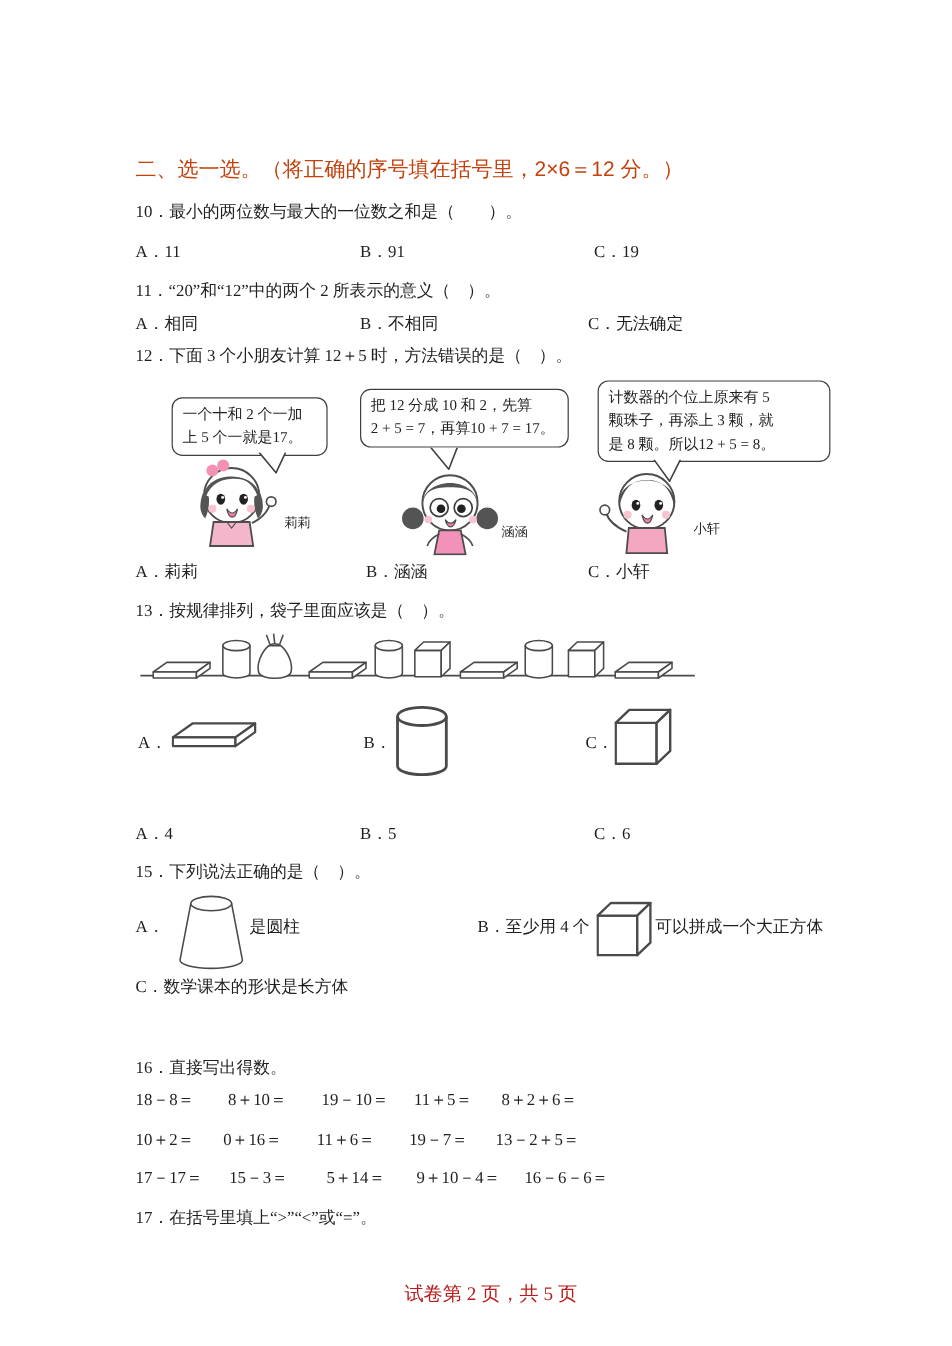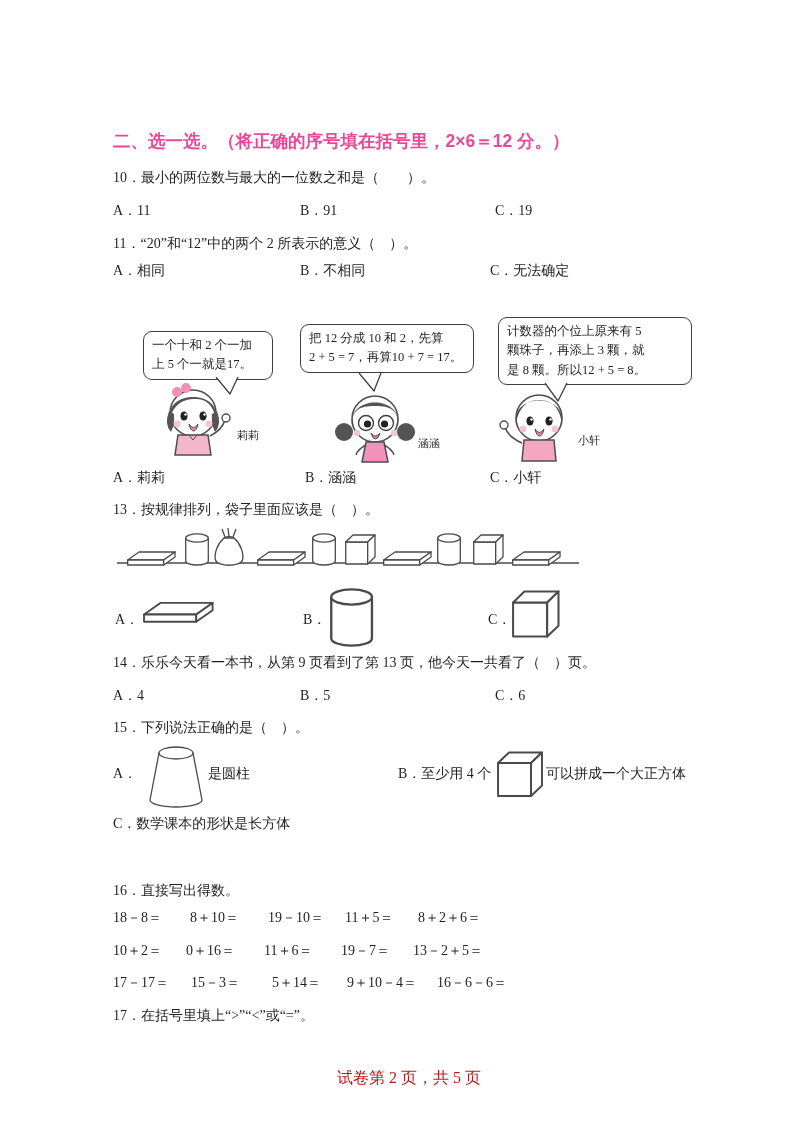--- a/index.html
+++ b/index.html
@@ -1,20 +1,20 @@
 <!DOCTYPE html>
 <html><head>
 <meta charset="utf-8">
 <style>
   html,body{margin:0;padding:0;background:#fff;}
   .page{position:relative;width:793px;height:1122px;background:#ffffff;overflow:hidden;
         font-family:"Liberation Serif",serif;color:#1f1f1f;}
   .t{position:absolute;font-size:14px;white-space:nowrap;line-height:1.2;}
-  .h{position:absolute;font-size:17.5px;font-weight:bold;white-space:nowrap;
-     font-family:"Liberation Sans",sans-serif;color:#ec4899;}
+  .h{position:absolute;font-size:17.5px;font-weight:normal;white-space:nowrap;
+     font-family:"Liberation Sans",sans-serif;color:#c2410c;}
   .bubble{position:absolute;border:1.3px solid #3f3f3f;border-radius:9px;background:#fff;
           font-size:12.5px;line-height:1.55;padding:4px 8px;white-space:pre-line;z-index:2;}
   .tail{position:absolute;z-index:3;}
   .kid{position:absolute;z-index:1;}
   .name{position:absolute;font-size:11px;white-space:nowrap;}
   .shape-svg{position:absolute;}
   .watermark{position:absolute;font-size:19px;color:#8b8b8b;
              font-family:"Liberation Sans",sans-serif;white-space:nowrap;z-index:1;}
   .pagefoot{position:absolute;font-size:16px;color:#b91c1c;white-space:nowrap;z-index:2;}
 </style>
@@ -52,20 +52,21 @@
   <div class="t" style="left:113px;top:170px">10．最小的两位数与最大的一位数之和是（　　）。</div>
   <div class="t" style="left:113px;top:203px">A．11</div>
   <div class="t" style="left:300px;top:203px">B．91</div>
   <div class="t" style="left:495px;top:203px">C．19</div>
 
   <div class="t" style="left:113px;top:236px">11．“20”和“12”中的两个 2 所表示的意义（　）。</div>
   <div class="t" style="left:113px;top:263px">A．相同</div>
   <div class="t" style="left:300px;top:263px">B．不相同</div>
   <div class="t" style="left:490px;top:263px">C．无法确定</div>
 
+  <div class="t" style="left:113px;top:290px">12．下面 3 个小朋友计算 12＋5 时，方法错误的是（　）。</div>
 
   <div class="bubble" style="left:143px;top:331px;width:112px">一个十和 2 个一加
 上 5 个一就是17。</div>
   <svg class="tail" style="left:213px;top:377px" width="28" height="19">
     <path d="M3,0 L17,17 L25,0" fill="#fff" stroke="#3f3f3f" stroke-width="1.3" stroke-linejoin="round"></path>
   </svg>
   <div class="bubble" style="left:300px;top:324px;width:156px">把 12 分成 10 和 2，先算
 2 + 5 = 7，再算10 + 7 = 17。</div>
   <svg class="tail" style="left:356px;top:373px" width="28" height="20">
     <path d="M3,0 L18,18 L25,0" fill="#fff" stroke="#3f3f3f" stroke-width="1.3" stroke-linejoin="round"></path>
@@ -164,21 +165,20 @@
         <use href="#sh-cyl" transform="scale(1.8)"></use>
       </g>
     </svg>
   <div class="t" style="left:488px;top:612px">C．</div>
   <svg class="shape-svg" style="left:512px;top:590px" width="52" height="52">
       <g id="q13-opt-shape-2">
         <use href="#sh-cube" transform="scale(1.55)"></use>
       </g>
     </svg>
 
-  <div class="t" style="left:113px;top:655px">14．乐乐今天看一本书，从第 9 页看到了第 13 页，他今天一共看了（　）页。</div>
   <div class="t" style="left:113px;top:688px">A．4</div>
   <div class="t" style="left:300px;top:688px">B．5</div>
   <div class="t" style="left:495px;top:688px">C．6</div>
 
   <div class="t" style="left:113px;top:720px">15．下列说法正确的是（　）。</div>
   <div class="t" style="left:113px;top:766px">A．</div>
   <svg class="shape-svg" style="left:146px;top:744px" width="62" height="68">
     <path d="M13,9 L4,56 A26,7 0 0 0 56,56 L47,9 Z" fill="#fff" stroke="#4a4a4a" stroke-width="1.3"></path>
     <ellipse cx="30" cy="9" rx="17" ry="6" fill="#fff" stroke="#4a4a4a" stroke-width="1.3"></ellipse>
   </svg>

